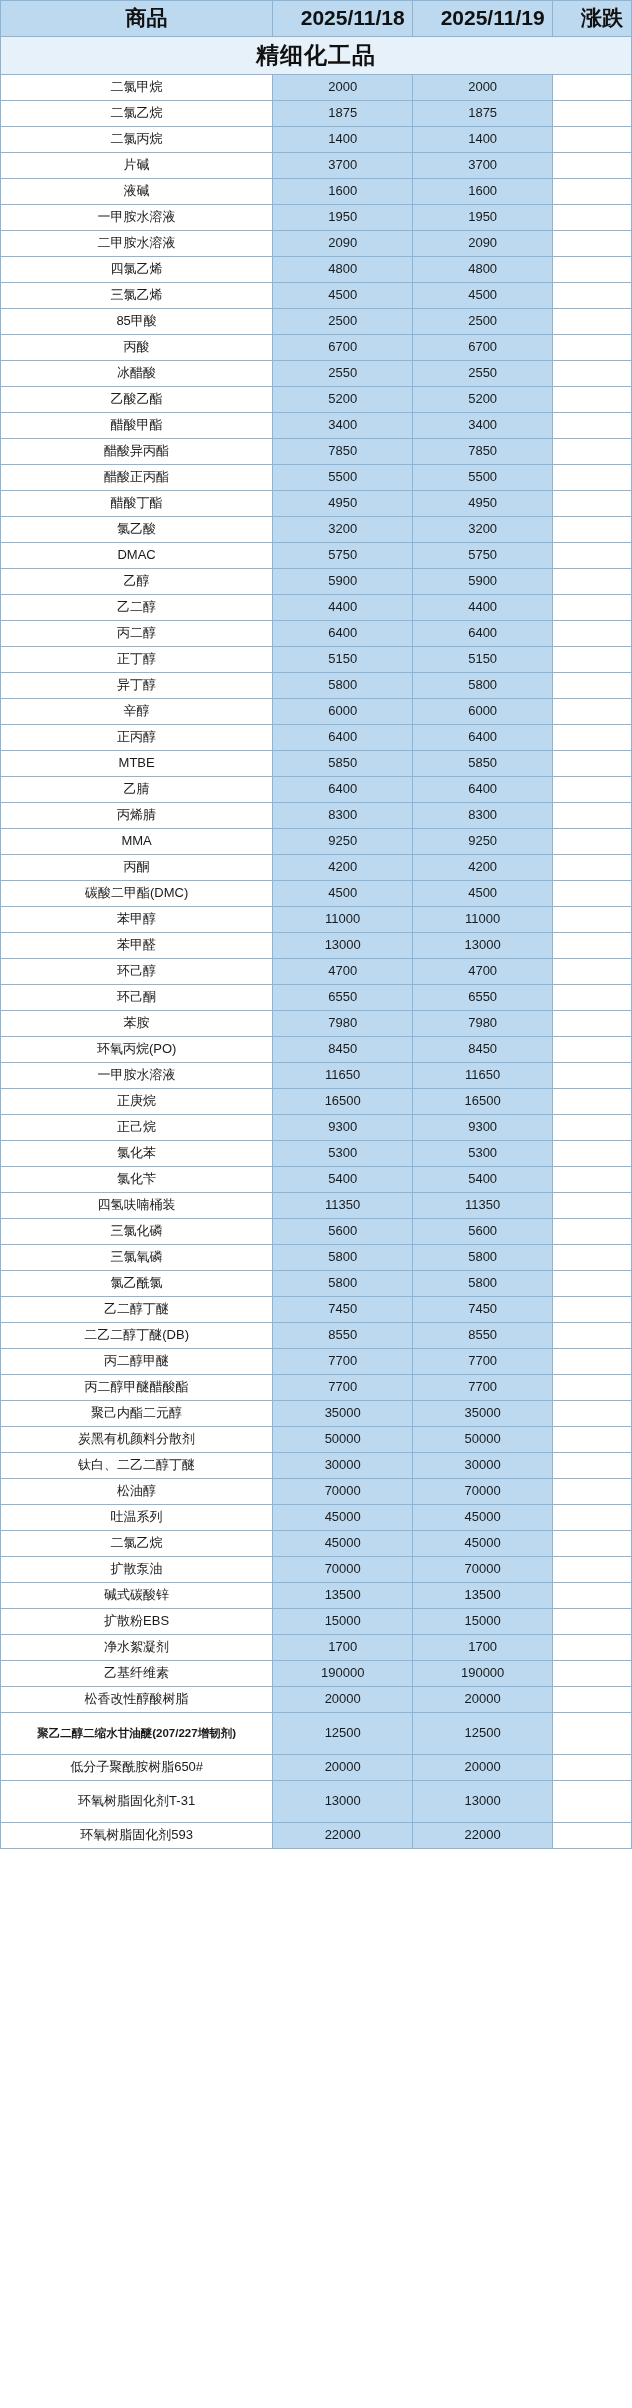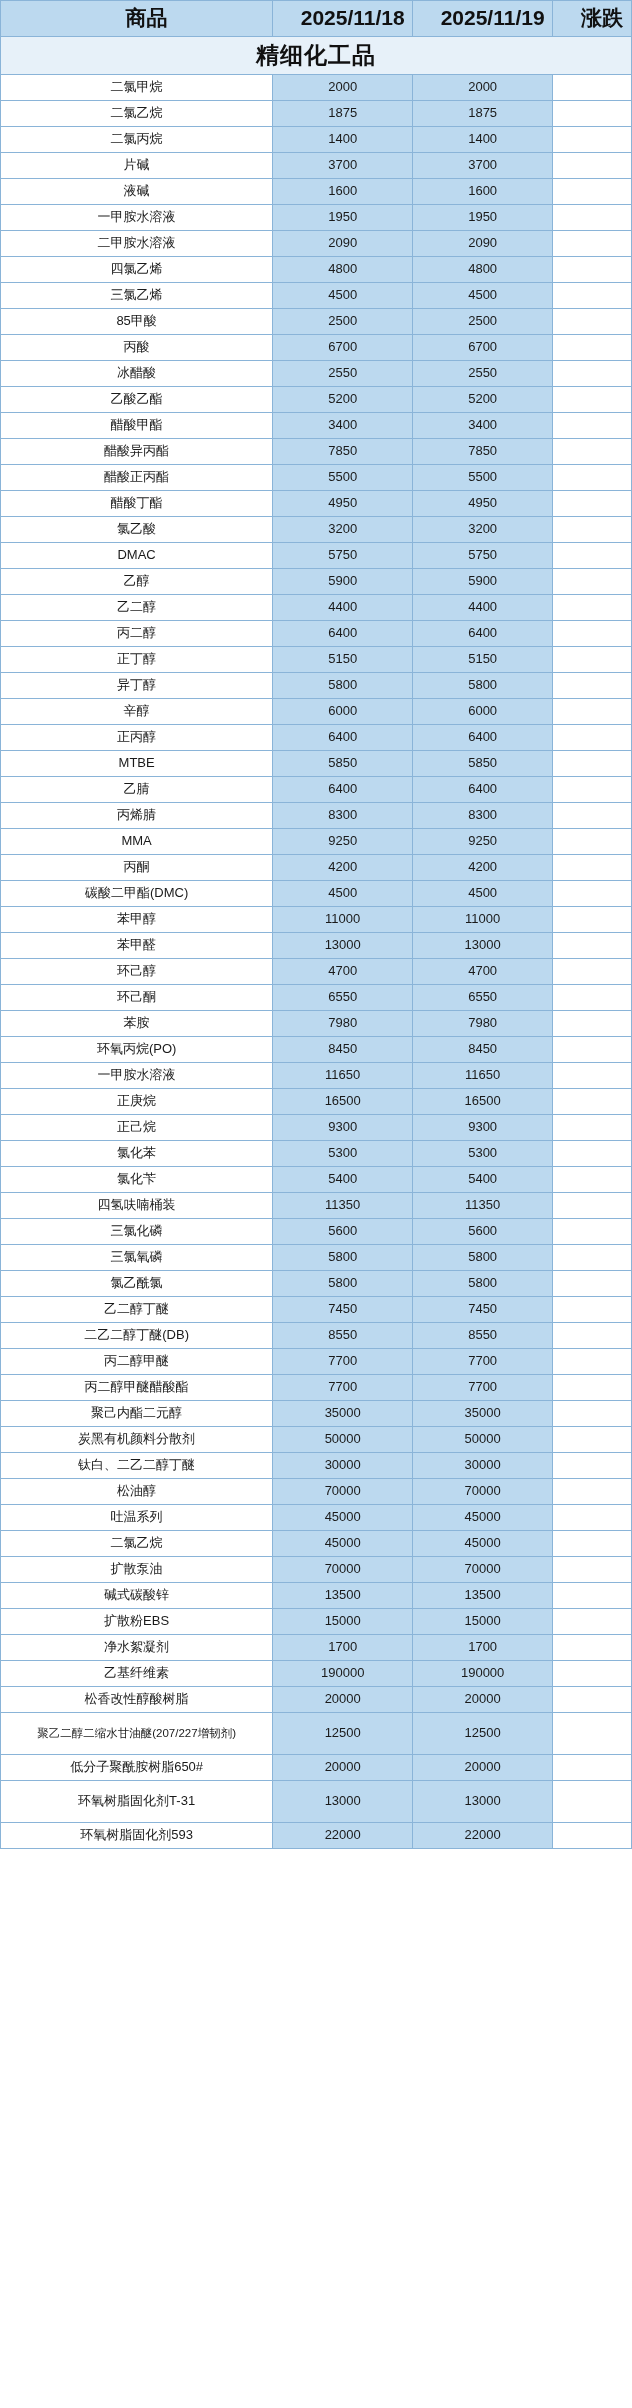--- a/index.html
+++ b/index.html
@@ -60,20 +60,21 @@
     font-size: 13px;
     font-weight: normal;
   }
   td.chg {
     background: #ffffff;
   }
   td.name.two-line {
     font-size: 11.5px;
     line-height: 1.3;
     padding: 3px 8px;
+    font-weight: bold;
   }
   tr.tall td { height: 42px; }
 </style>
 </head>
 <body>
 
 <div class="page">
   <table class="price-table">
     <colgroup>
       <col class="c-name">

